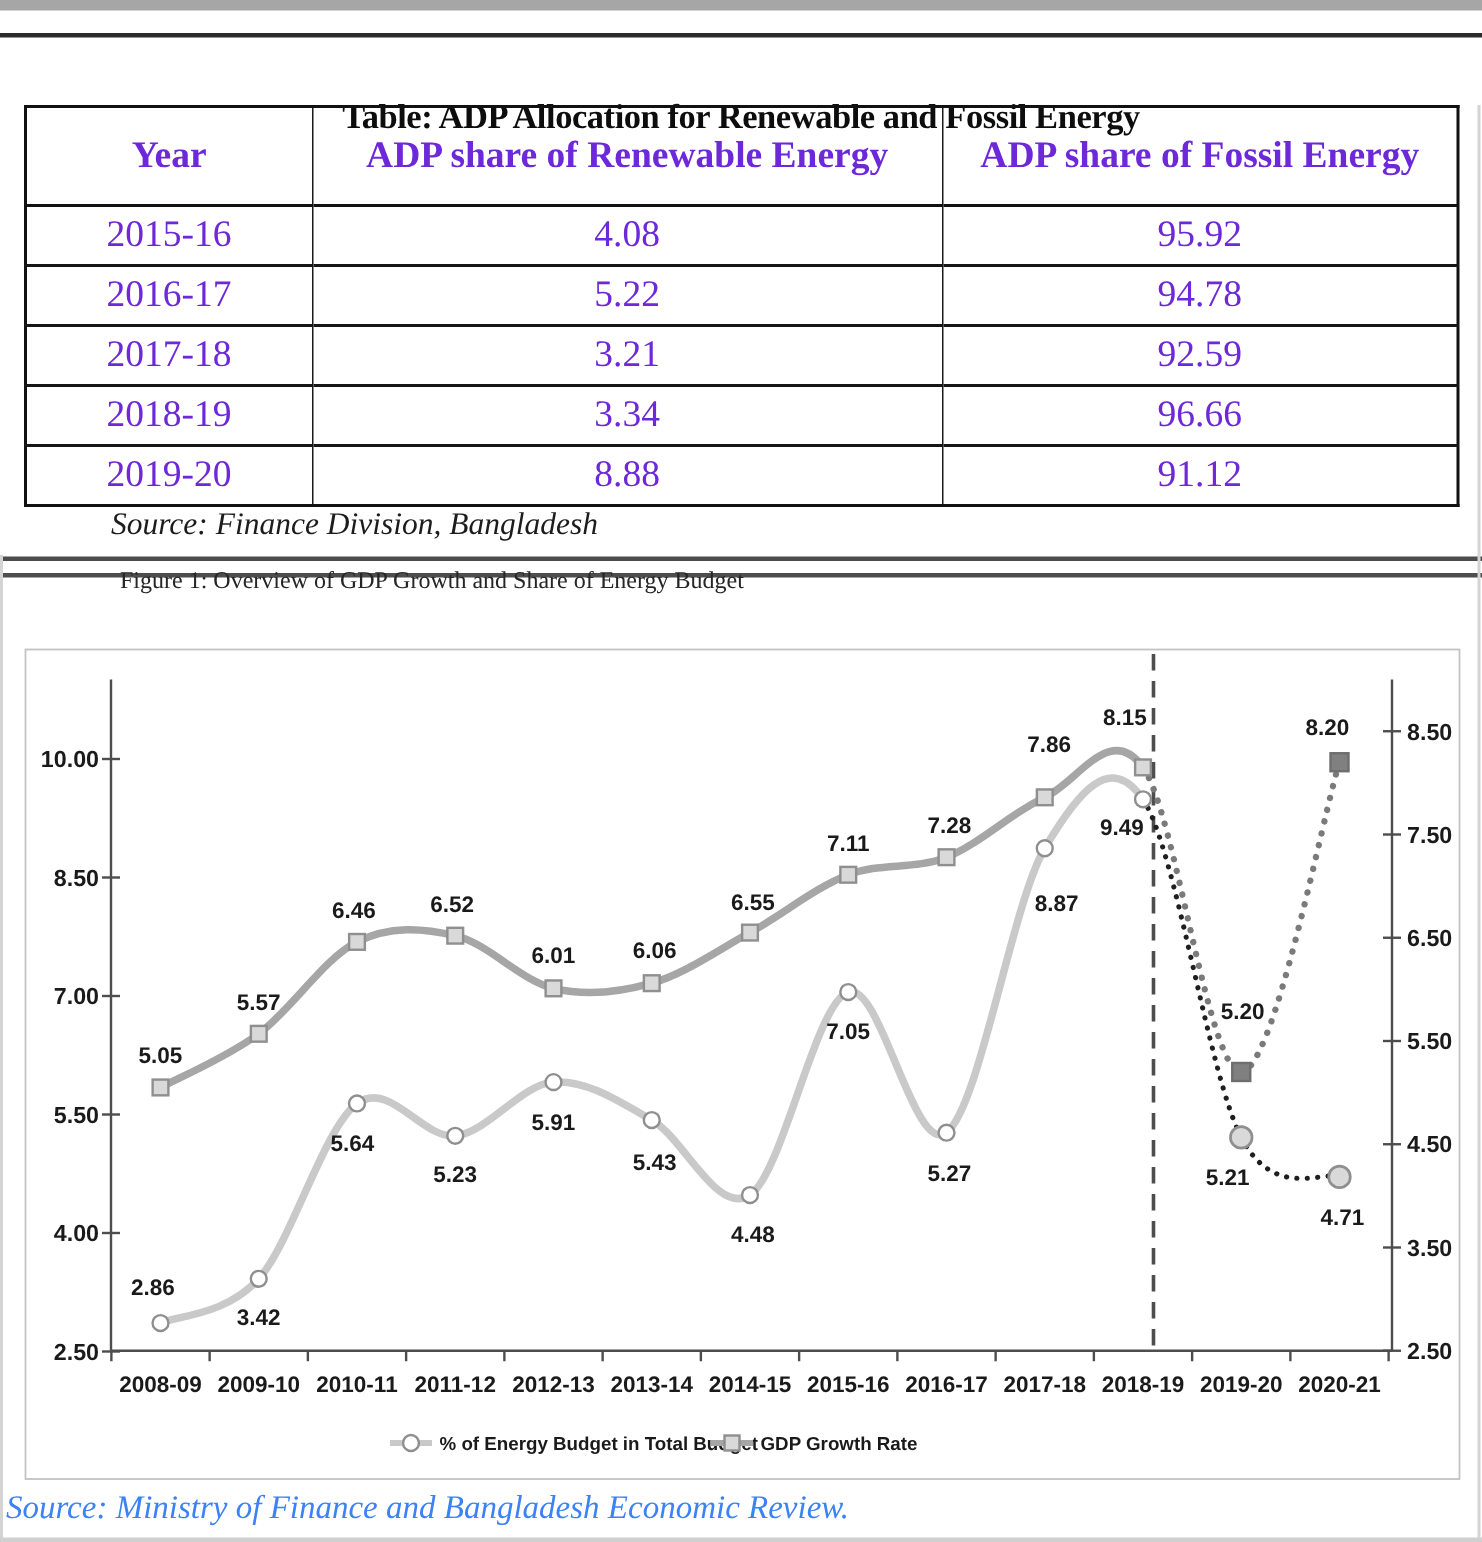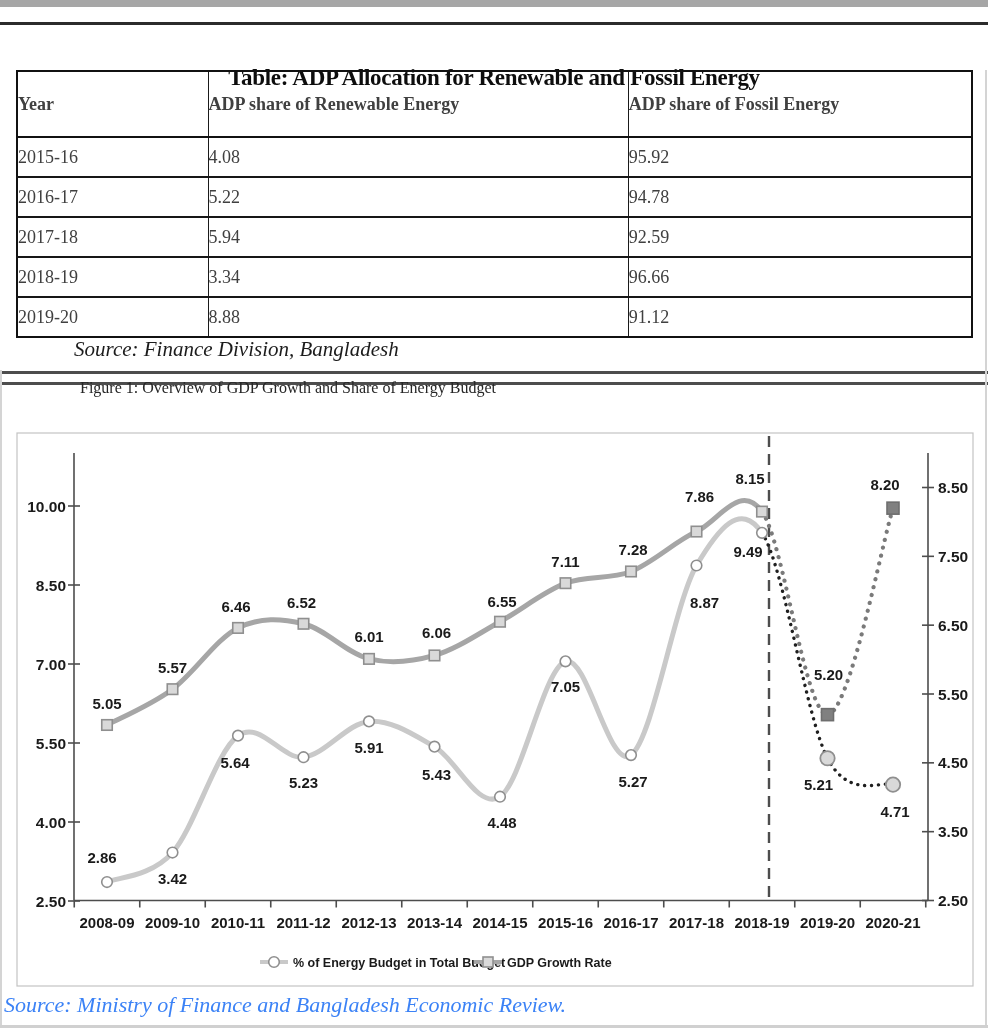--- a/index.html
+++ b/index.html
@@ -16,22 +16,22 @@
   .table-title{
     position:absolute;left:0;top:29px;width:988px;
     text-align:center;font-weight:bold;font-size:23px;letter-spacing:-0.3px;color:#0d0d0d;margin-top:36px;
   }
   table.adp{
     position:absolute;left:16px;top:70px;width:957px;
     border-collapse:collapse;table-layout:fixed;
   }
   table.adp th, table.adp td{
     border:1.5px solid #1a1a1a;
-    text-align:left;vertical-align:middle;
-    font-size:18px;color:#404040;
+    text-align:center;vertical-align:middle;
+    font-size:25px;color:#6d28d9;
     padding:0;line-height:1.15;
   }
   table.adp{border:2.5px solid #111;}
   table.adp th{font-weight:bold;height:64px;border-bottom:2.5px solid #111;}
   table.adp td{height:38px;border-top:2px solid #161616;}
   .col-year{width:20%;} .col-ren{width:44%;} .col-fos{width:36%;}
   .table-source{
     position:absolute;left:30px;top:337px;
     font-style:italic;font-size:21px;color:#1c1c1c;margin-left:44px;
   }
@@ -78,21 +78,21 @@
       <td>4.08</td>
       <td>95.92</td>
     </tr>
     <tr>
       <td>2016-17</td>
       <td>5.22</td>
       <td>94.78</td>
     </tr>
     <tr>
       <td>2017-18</td>
-      <td>5.94</td>
+      <td>3.21</td>
       <td>92.59</td>
     </tr>
     <tr>
       <td>2018-19</td>
       <td>3.34</td>
       <td>96.66</td>
     </tr>
     <tr>
       <td>2019-20</td>
       <td>8.88</td>

